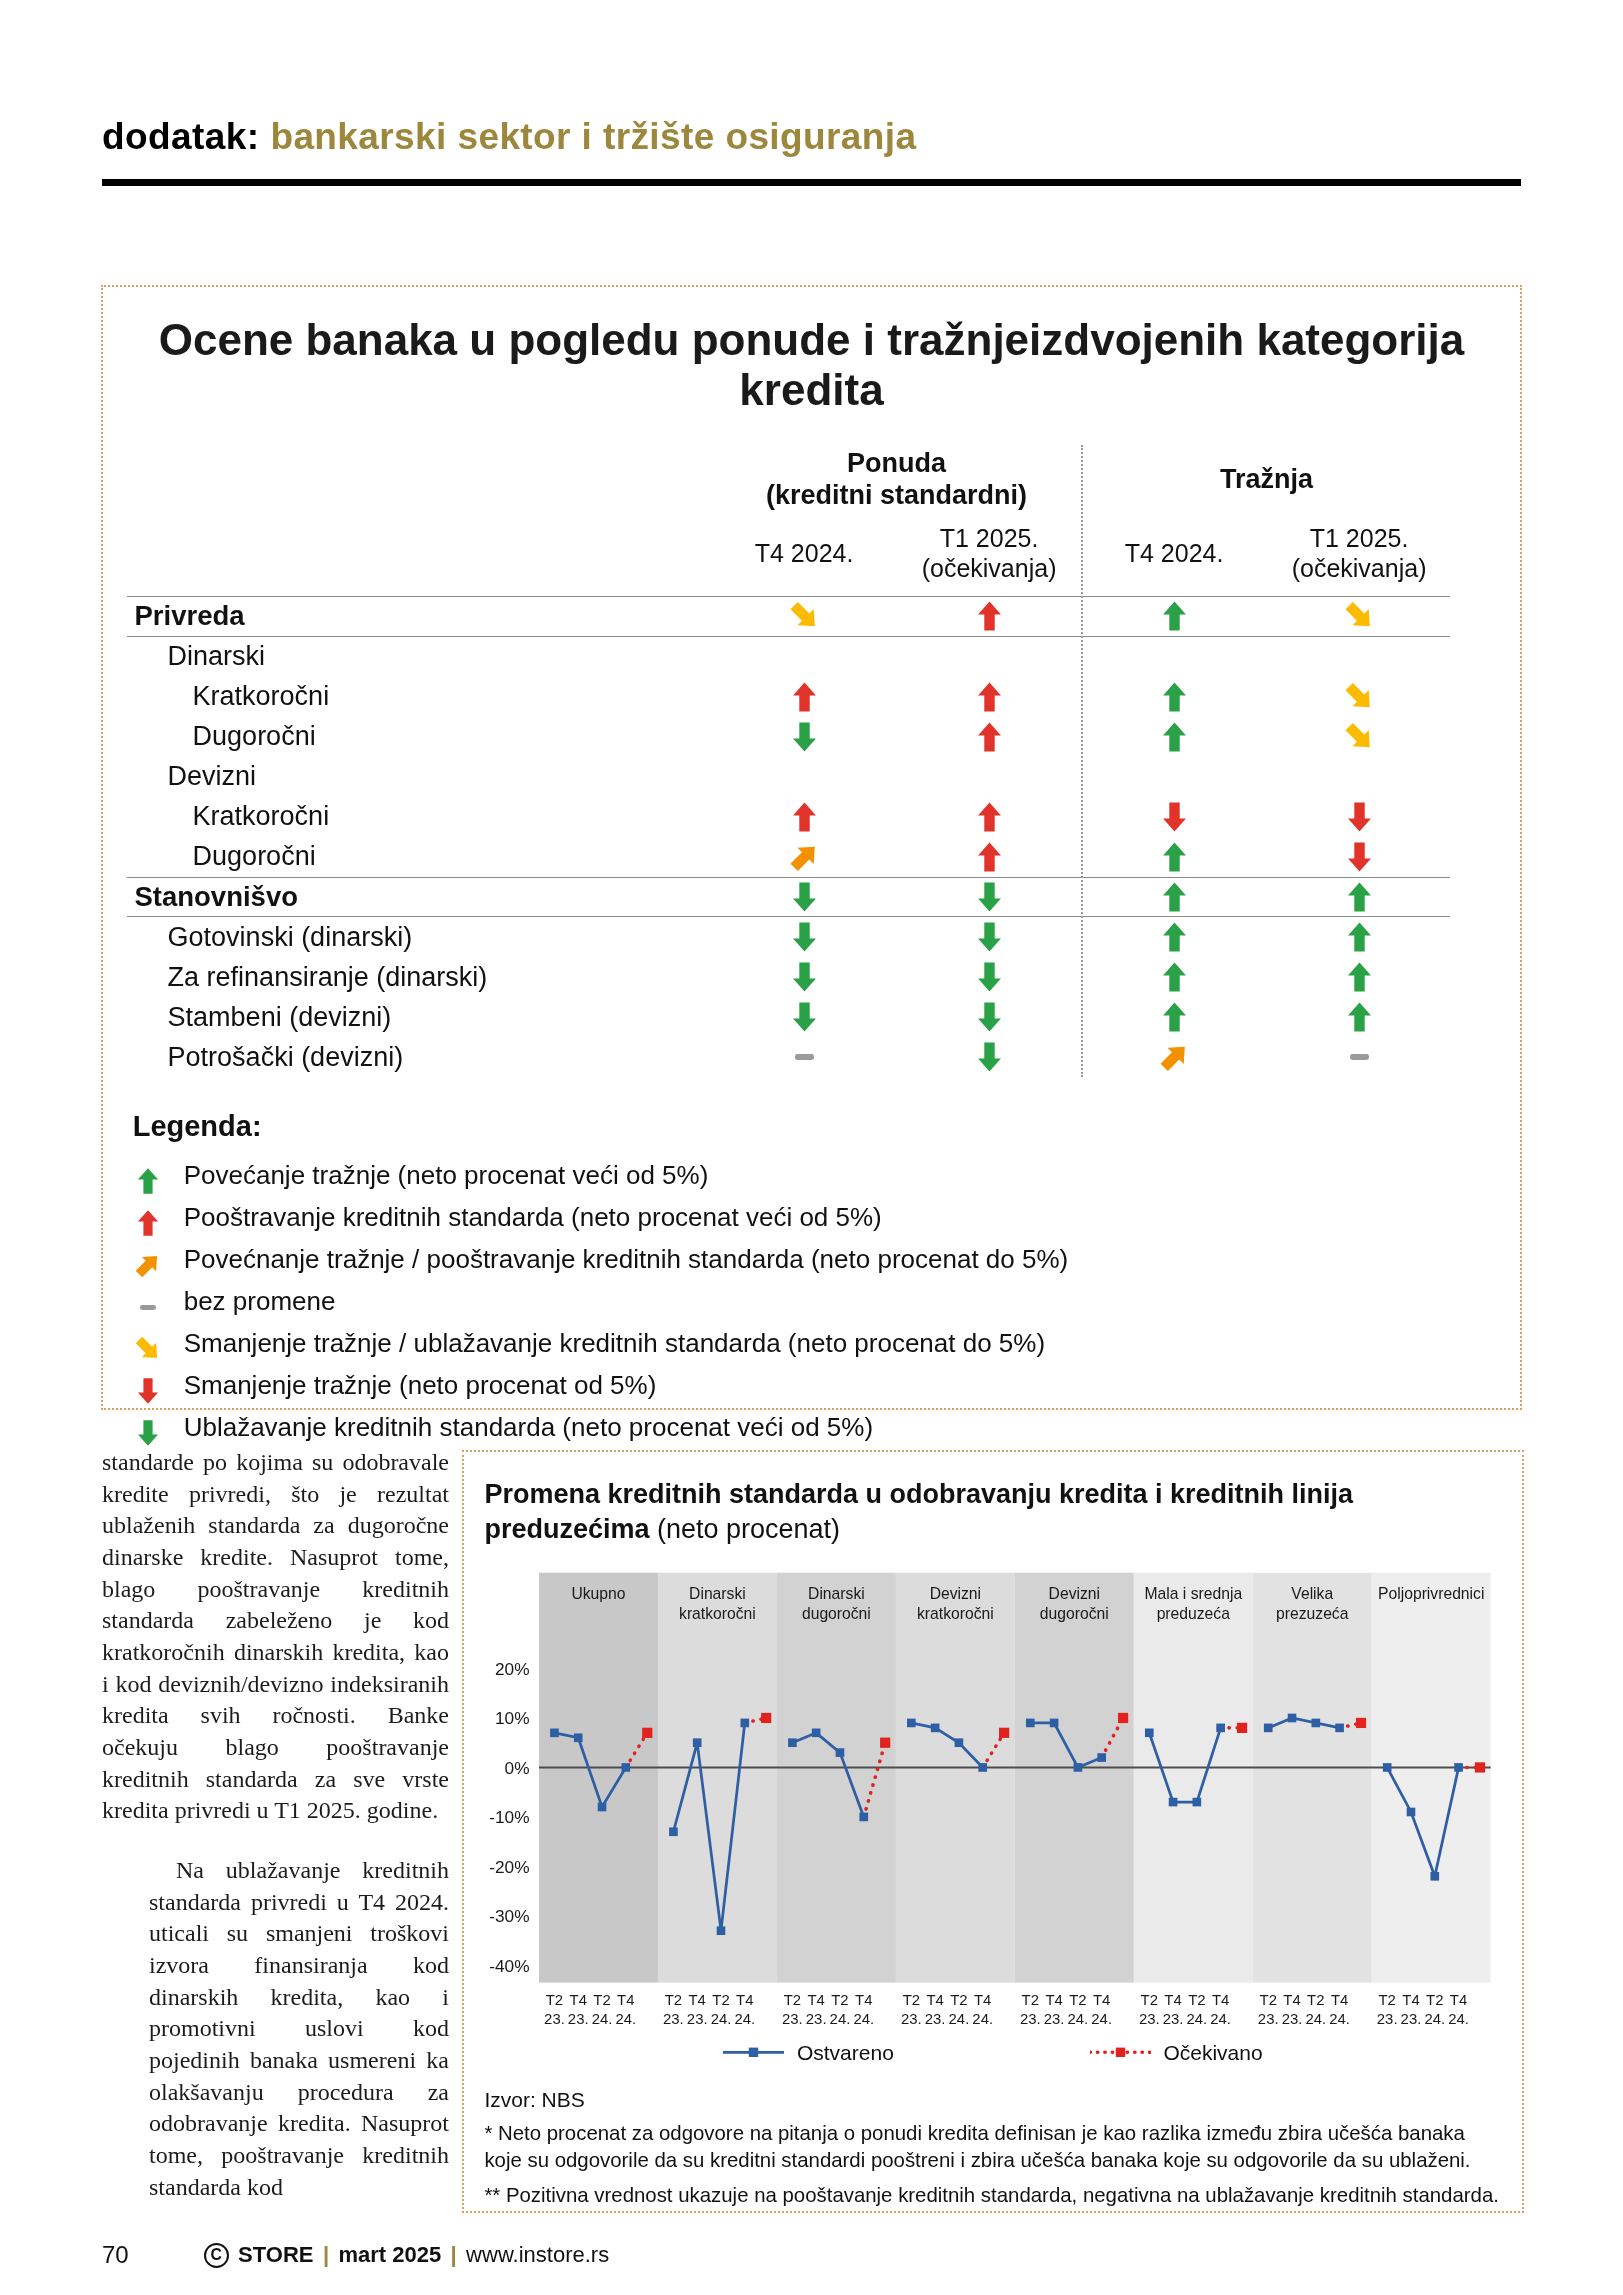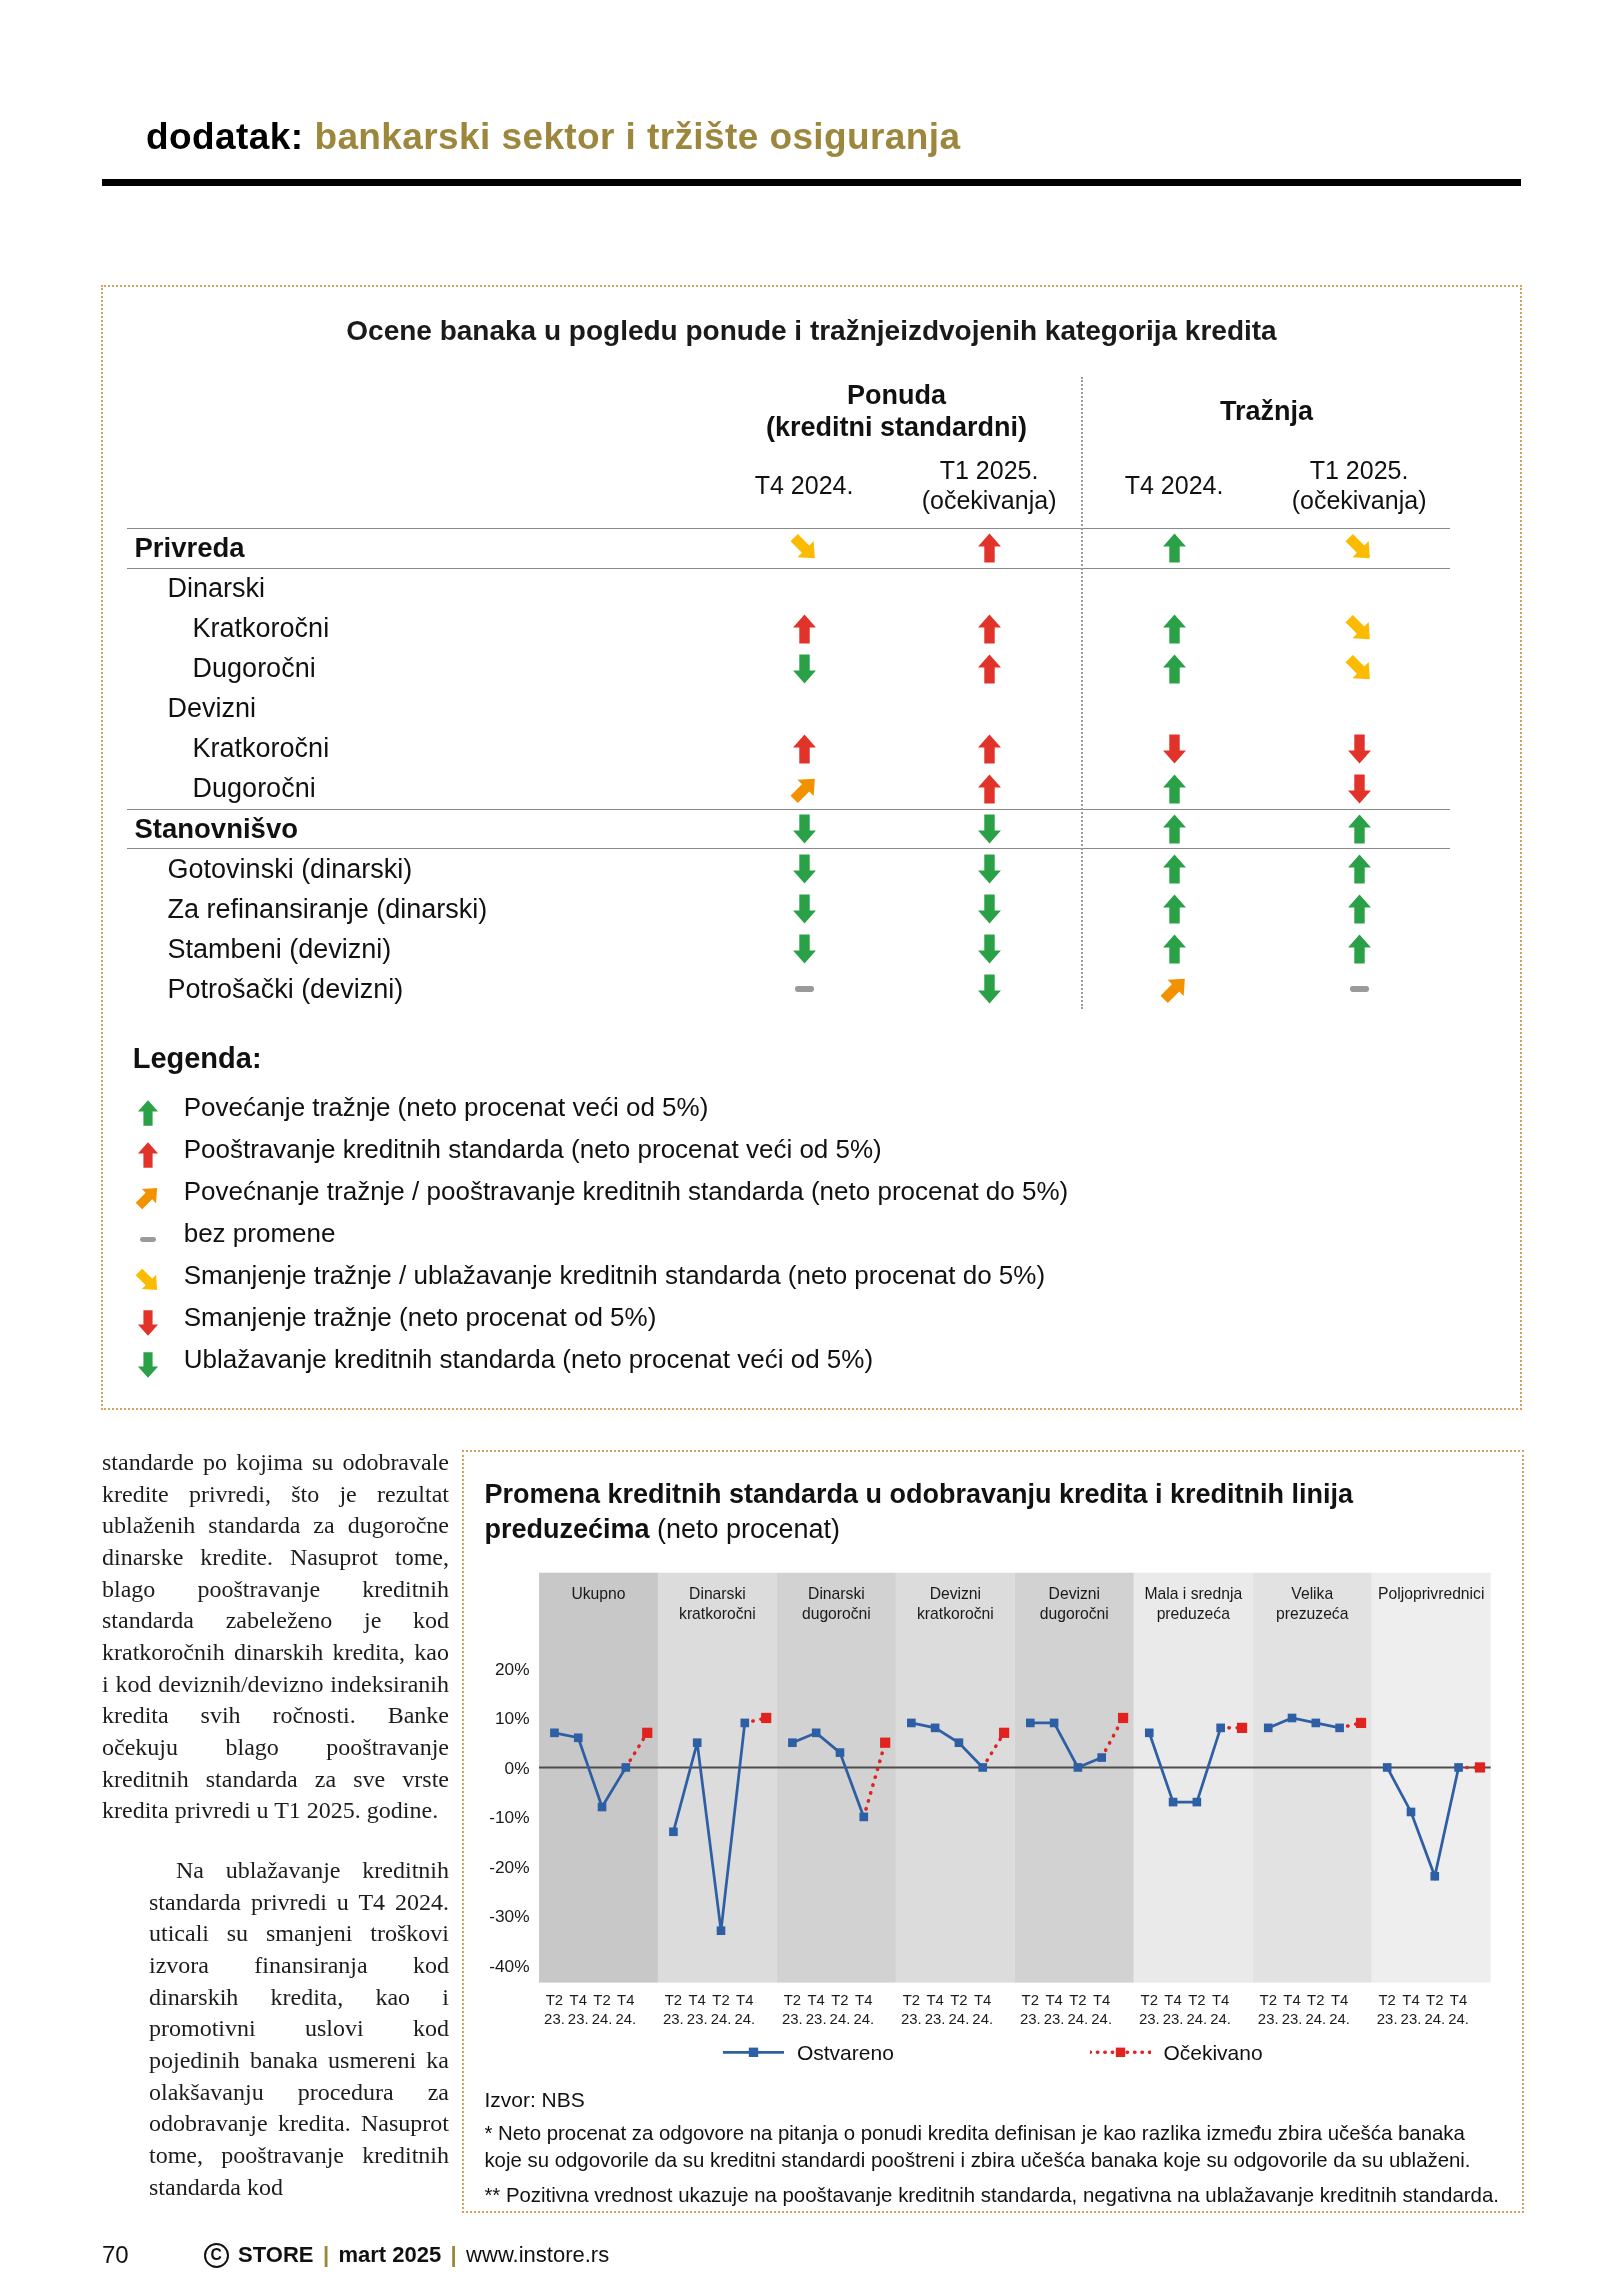--- a/index.html
+++ b/index.html
@@ -2,27 +2,27 @@
 <html style="font-size:12.6px"><head>
 <meta charset="utf-8">
 <style>
   *{margin:0;padding:0;box-sizing:border-box;}
   html,body{background:#ffffff;}
   body{font-family:"Liberation Sans",sans-serif;color:#111;}
   .page{position:relative;width:1623px;height:2295px;background:#fff;overflow:hidden;}
 
   
   .masthead{position:absolute;left:102px;top:116px;font-size:37px;font-weight:bold;letter-spacing:0.4px;}
-  .mh-black{color:#000;margin-left:44px;}
+  .mh-black{color:#000;}
   .mh-gold{color:#9d873d;margin-left:11px;}
   .rule{position:absolute;left:102px;top:179px;width:1419px;height:7px;background:#000;}
 
   
   .main-box{position:absolute;left:101px;top:285px;width:1421px;height:1125px;border:2.4px dotted #d2a35f;padding:28px 15.7px 19px;background:#fff;}
-  .panel-title{font-size:28px;font-weight:bold;text-align:center;color:#1a1a1a;}
+  .panel-title{font-size:44px;font-weight:bold;text-align:center;color:#1a1a1a;}
   .rtable{position:relative;width:1323px;margin:30px 0 0 7.9px;}
   .vsep{position:absolute;left:954px;top:0;bottom:0;border-left:2.4px dotted #9a9a9a;}
   .grow{display:grid;grid-template-columns:585px repeat(4,185px);}
   .ghead{align-items:center;padding:3.1px 0 4.7px;}
   .tgroup{grid-column:span 2;text-align:center;font-size:27px;font-weight:bold;white-space:pre-line;line-height:1.18;}
   .shead{align-items:center;border-bottom:1.6px solid #8a8a8a;}
   .scell{text-align:center;font-size:25px;white-space:pre-line;line-height:1.18;padding:7.9px 0 12.6px;}
   .trow{display:grid;grid-template-columns:585px repeat(4,185px);align-items:center;min-height:40px;}
   .trow.line-above{border-top:1.6px solid #8a8a8a;}
   .trow.line-below{border-bottom:1.6px solid #8a8a8a;}

